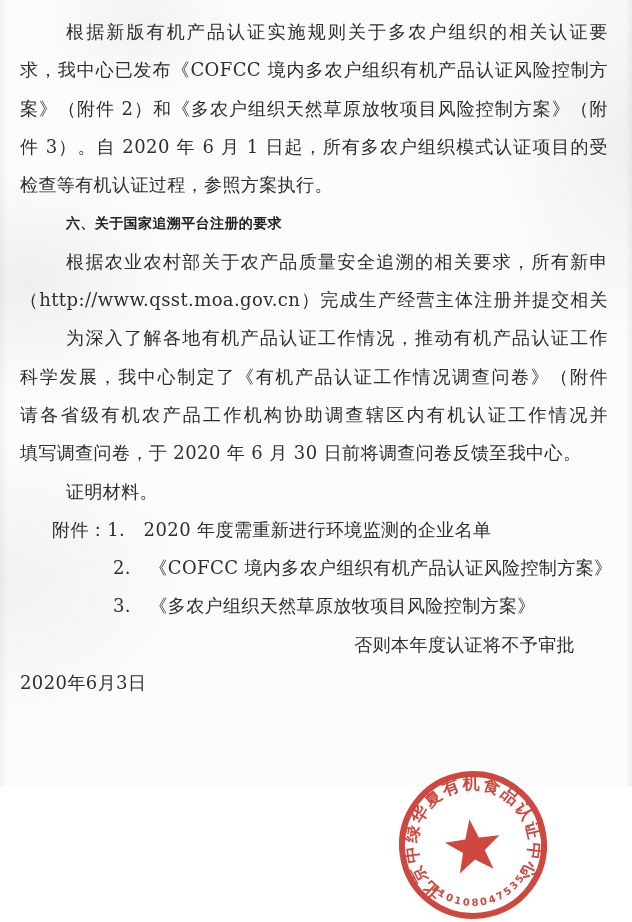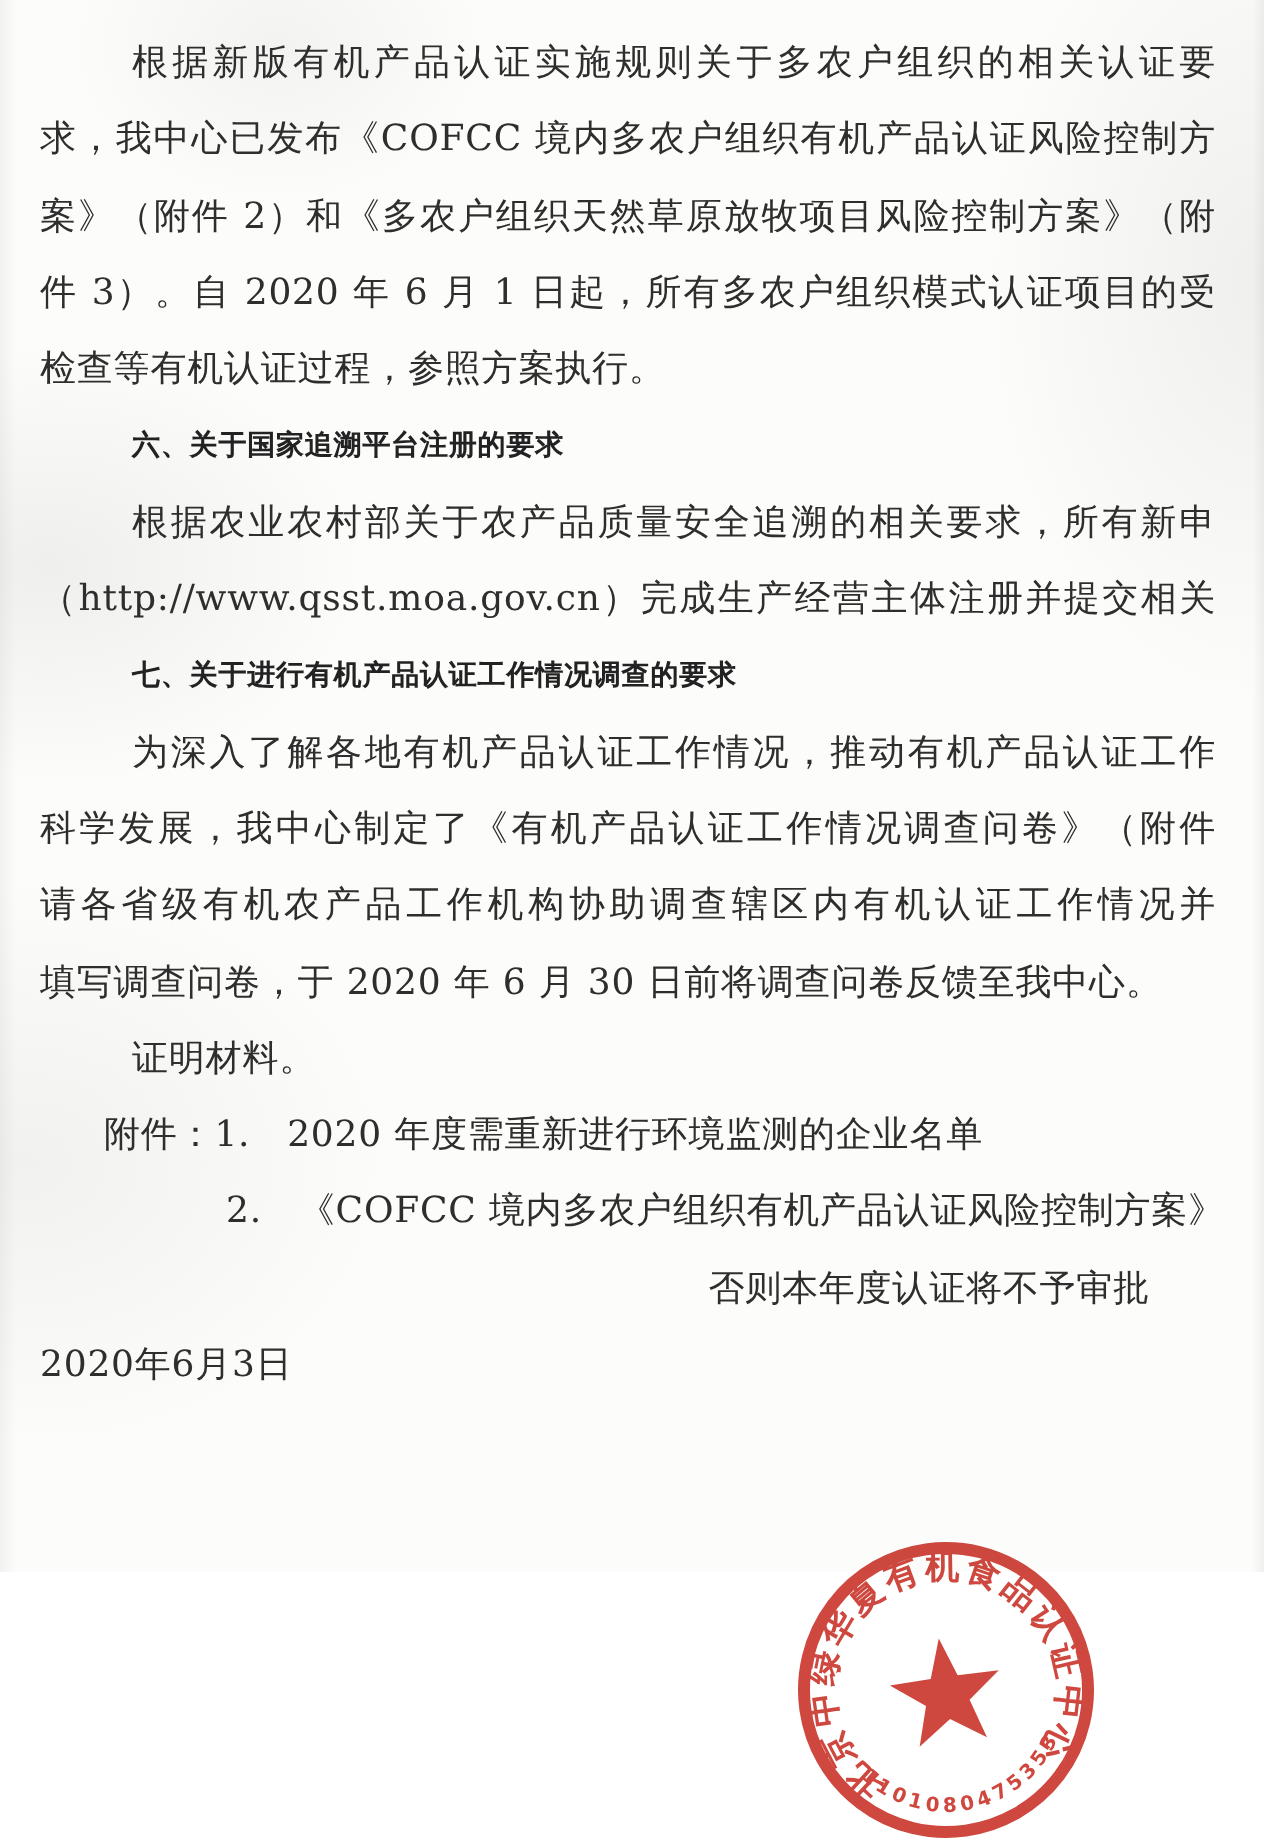--- a/index.html
+++ b/index.html
@@ -84,28 +84,28 @@
 <div class="paper">
   <div class="content">
     <div class="line indent just">根据新版有机产品认证实施规则关于多农户组织的相关认证要</div>
     <div class="line just">求，我中心已发布《COFCC 境内多农户组织有机产品认证风险控制方</div>
     <div class="line just">案》（附件 2）和《多农户组织天然草原放牧项目风险控制方案》（附</div>
     <div class="line just">件 3）。自 2020 年 6 月 1 日起，所有多农户组织模式认证项目的受理、</div>
     <div class="line">检查等有机认证过程，参照方案执行。</div>
     <div class="line heading">六、关于国家追溯平台注册的要求</div>
     <div class="line indent just">根据农业农村部关于农产品质量安全追溯的相关要求，所有新申</div>
     <div class="line just">（http://www.qsst.moa.gov.cn）完成生产经营主体注册并提交相关</div>
-    <div class="line heading">七、关于进行有机产品认证工作情况调查的要求</div>
     <div class="line indent just">为深入了解各地有机产品认证工作情况，推动有机产品认证工作</div>
     <div class="line just">科学发展，我中心制定了《有机产品认证工作情况调查问卷》（附件 4），</div>
     <div class="line just">请各省级有机农产品工作机构协助调查辖区内有机认证工作情况并</div>
     <div class="line">填写调查问卷，于 2020 年 6 月 30 日前将调查问卷反馈至我中心。</div>
     <div class="line indent">证明材料。</div>
     <div class="line attach-label">附件：1.　2020 年度需重新进行环境监测的企业名单</div>
     <div class="line attach-item">2.　《COFCC 境内多农户组织有机产品认证风险控制方案》</div>
+    <div class="line attach-item">3.　《多农户组织天然草原放牧项目风险控制方案》</div>
     <div class="line sig-org">否则本年度认证将不予审批</div>
     <div class="line sig-date">2020年6月3日</div>
   </div>
 
   <div class="seal">
     <svg viewBox="0 0 158 158" xmlns="http://www.w3.org/2000/svg">
       <defs>
         <path id="sealArcOrg" d="M 44.5,123.1 A 56 56 0 1 1 113.5,123.1" fill="none"></path>
         <path id="sealArcNum" d="M 26.2,109.5 A 61 61 0 0 0 131.8,109.5" fill="none"></path>
       </defs>

